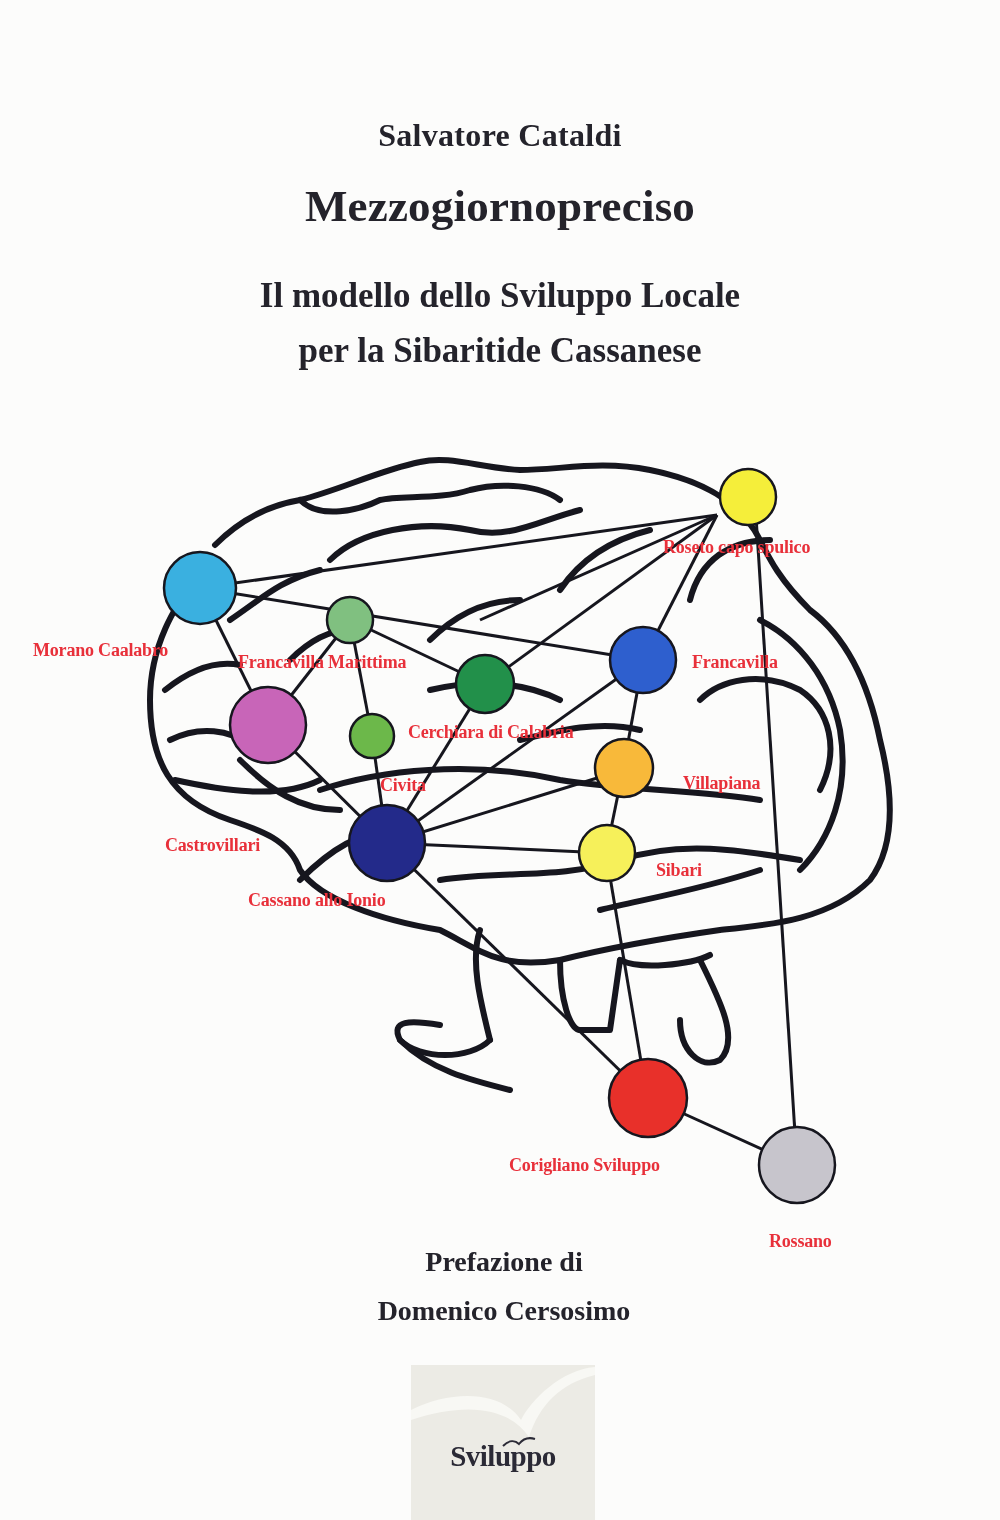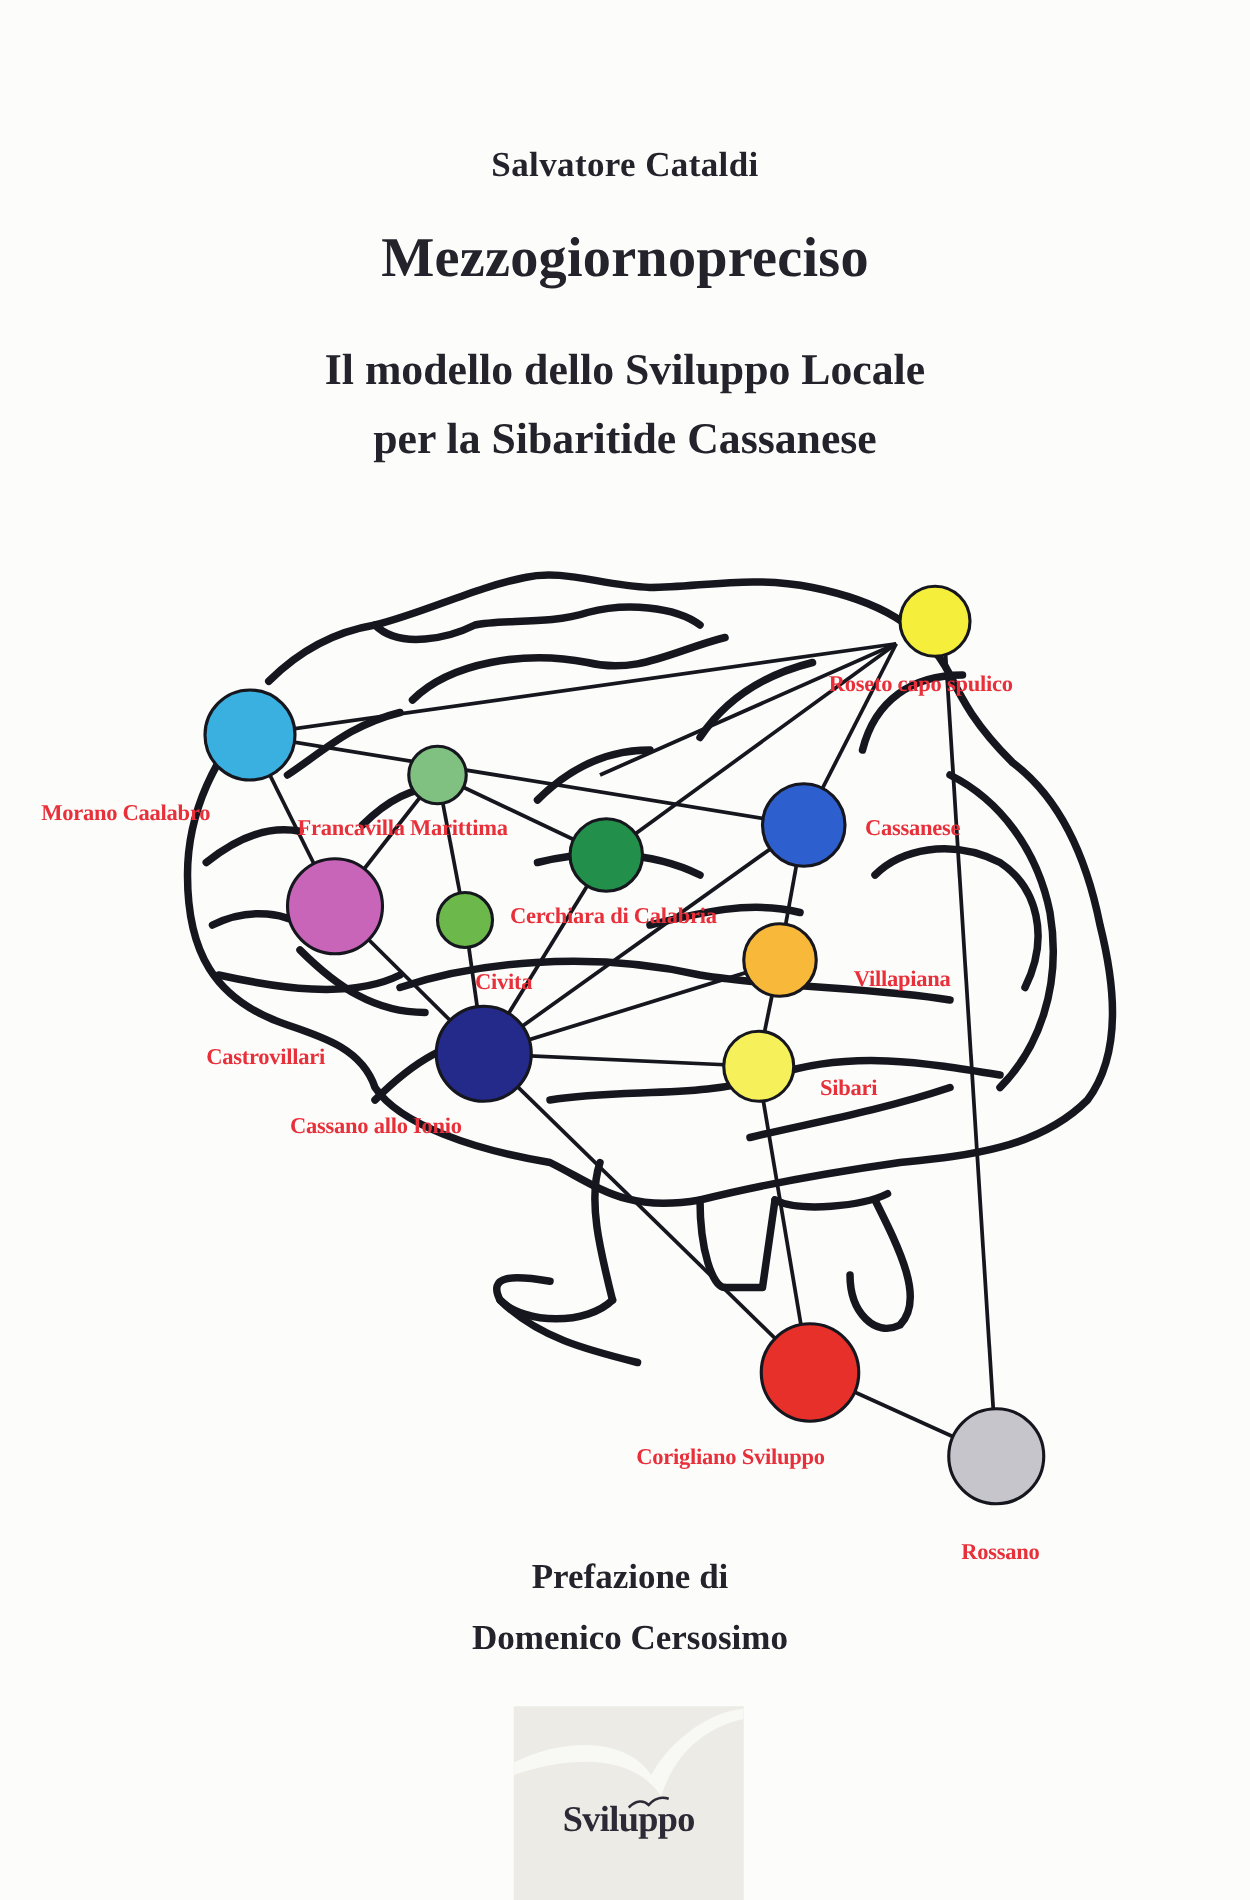--- a/index.html
+++ b/index.html
@@ -4,21 +4,21 @@
   <style>
     html, body { margin: 0; padding: 0; }
     body {
       width: 1000px; height: 1520px; position: relative; overflow: hidden;
       background: #fcfcfb;
       font-family: "Liberation Serif", "DejaVu Serif", serif;
       color: #24232b;
     }
     .abs { position: absolute; }
     .center-text { left: 0; width: 1000px; text-align: center; font-weight: bold; }
-    #author { top: 117px; font-size: 28px; letter-spacing: 0.3px; }
+    #author { top: 117px; font-size: 32px; letter-spacing: 0.3px; }
     #title { top: 180px; font-size: 45px; letter-spacing: 0.2px; }
     #subtitle1 { top: 276px; font-size: 35px; }
     #subtitle2 { top: 331px; font-size: 35px; }
     #preface1 { top: 1246px; font-size: 28px; left: 0; width: 1008px; }
     #preface2 { top: 1295px; font-size: 28px; left: 0; width: 1008px; }
     #diagram { left: 0; top: 0; width: 1000px; height: 1520px; }
     .city-label {
       position: absolute; color: #e8303a; font-weight: bold;
       font-size: 18px; white-space: nowrap; letter-spacing: -0.2px;
     }
@@ -110,23 +110,23 @@
     <circle cx="648" cy="1098" r="39" fill="#e8302a"></circle>
     <circle cx="797" cy="1165" r="38" fill="#c7c5cc"></circle>
   </g>
 </svg>
 
 <div class="city-label" style="left:33px; top:640px;">Morano Caalabro</div>
 <div class="city-label" style="left:238px; top:652px;">Francavilla Marittima</div>
 <div class="city-label" style="left:165px; top:835px;">Castrovillari</div>
 <div class="city-label" style="left:352px; top:775px;margin-left:28px;">Civita</div>
 <div class="city-label" style="left:408px; top:722px;">Cerchiara di Calabria</div>
-<div class="city-label" style="left:232px; top:890px;">Cassano allo Ionio</div>
+<div class="city-label" style="left:248px; top:890px;">Cassano allo Ionio</div>
 <div class="city-label" style="left:663px; top:537px;">Roseto capo spulico</div>
-<div class="city-label" style="left:692px; top:652px;">Cassanese</div>
+<div class="city-label" style="left:692px; top:652px;">Francavilla</div>
 <div class="city-label" style="left:683px; top:773px;">Villapiana</div>
 <div class="city-label" style="left:656px; top:860px;">Sibari</div>
 <div class="city-label" style="left:509px; top:1155px;">Corigliano Sviluppo</div>
 <div class="city-label" style="left:769px; top:1231px;">Rossano</div>
 
 <div class="abs center-text" id="preface1">Prefazione di</div>
 <div class="abs center-text" id="preface2">Domenico Cersosimo</div>
 
 <div class="abs" id="logo-box">
   <svg width="184" height="160" style="position:absolute;left:0;top:0">

